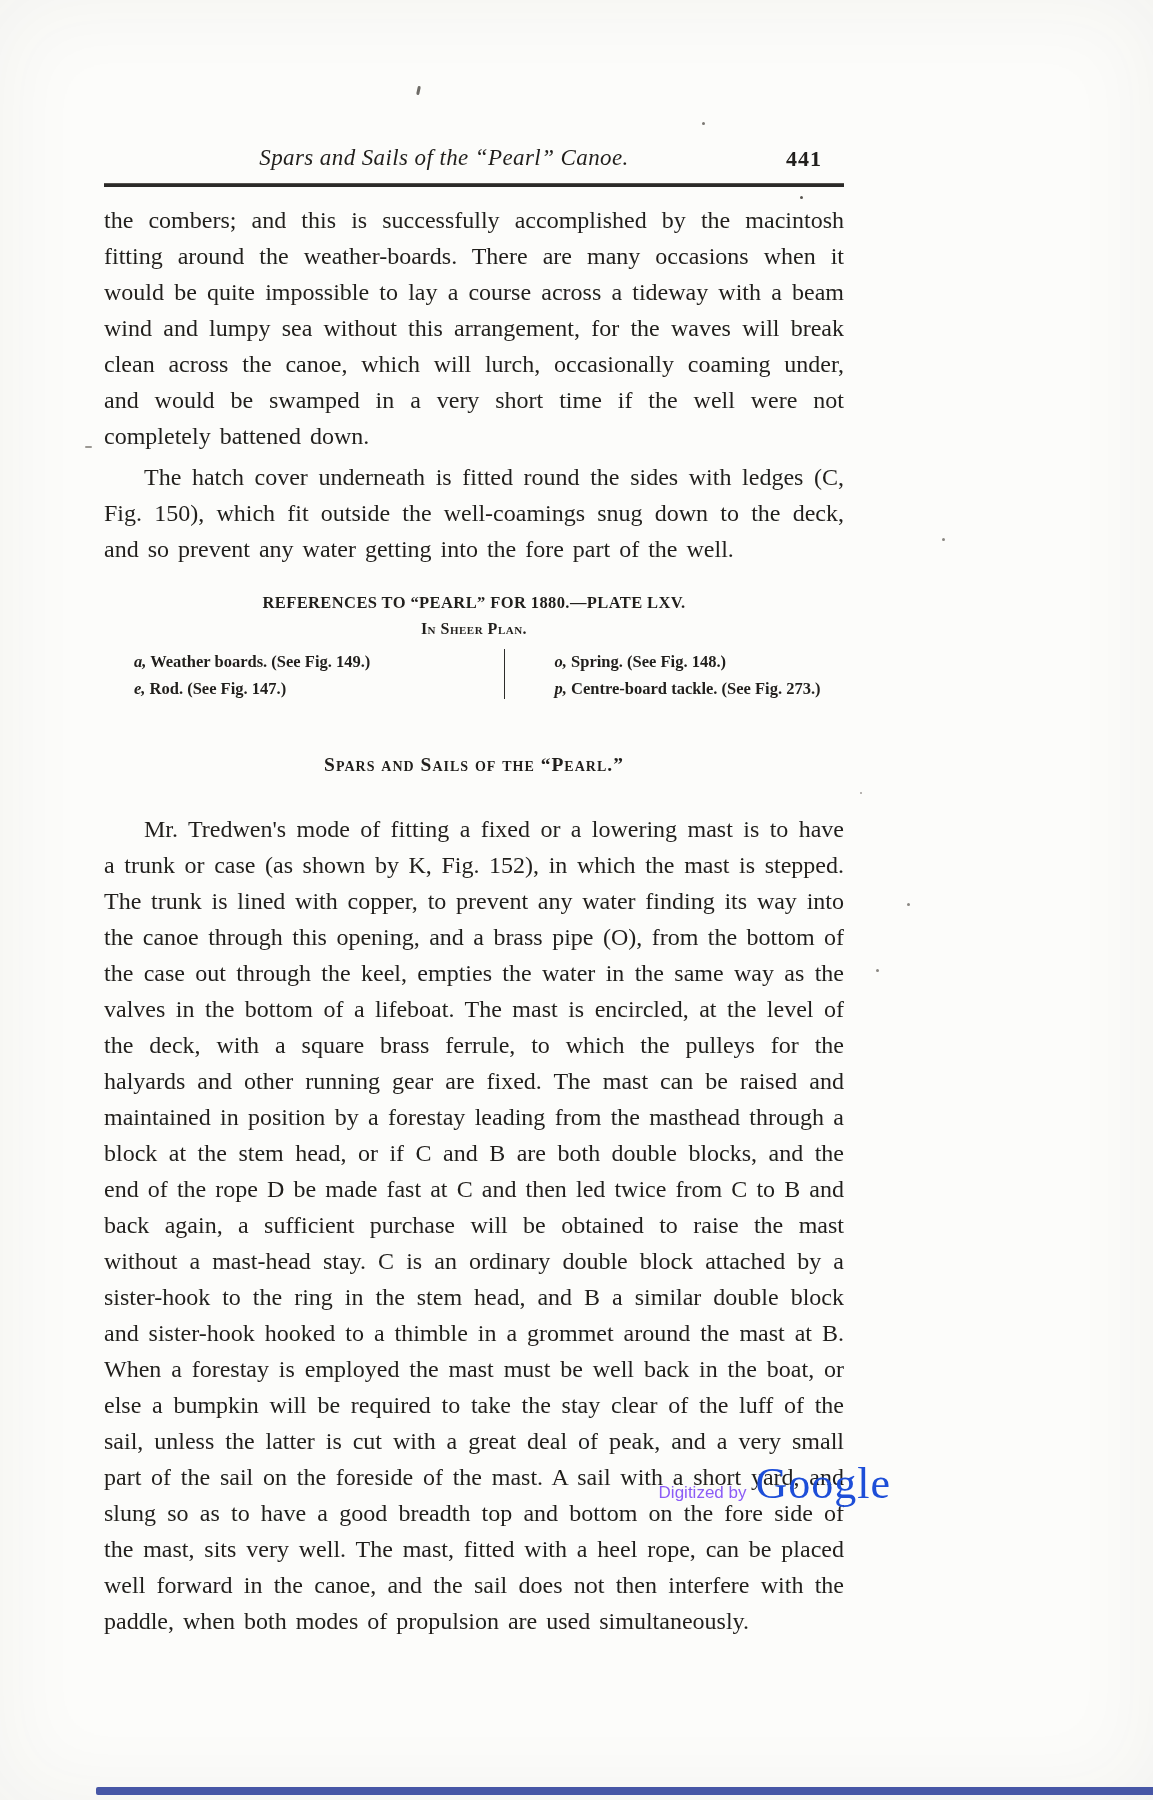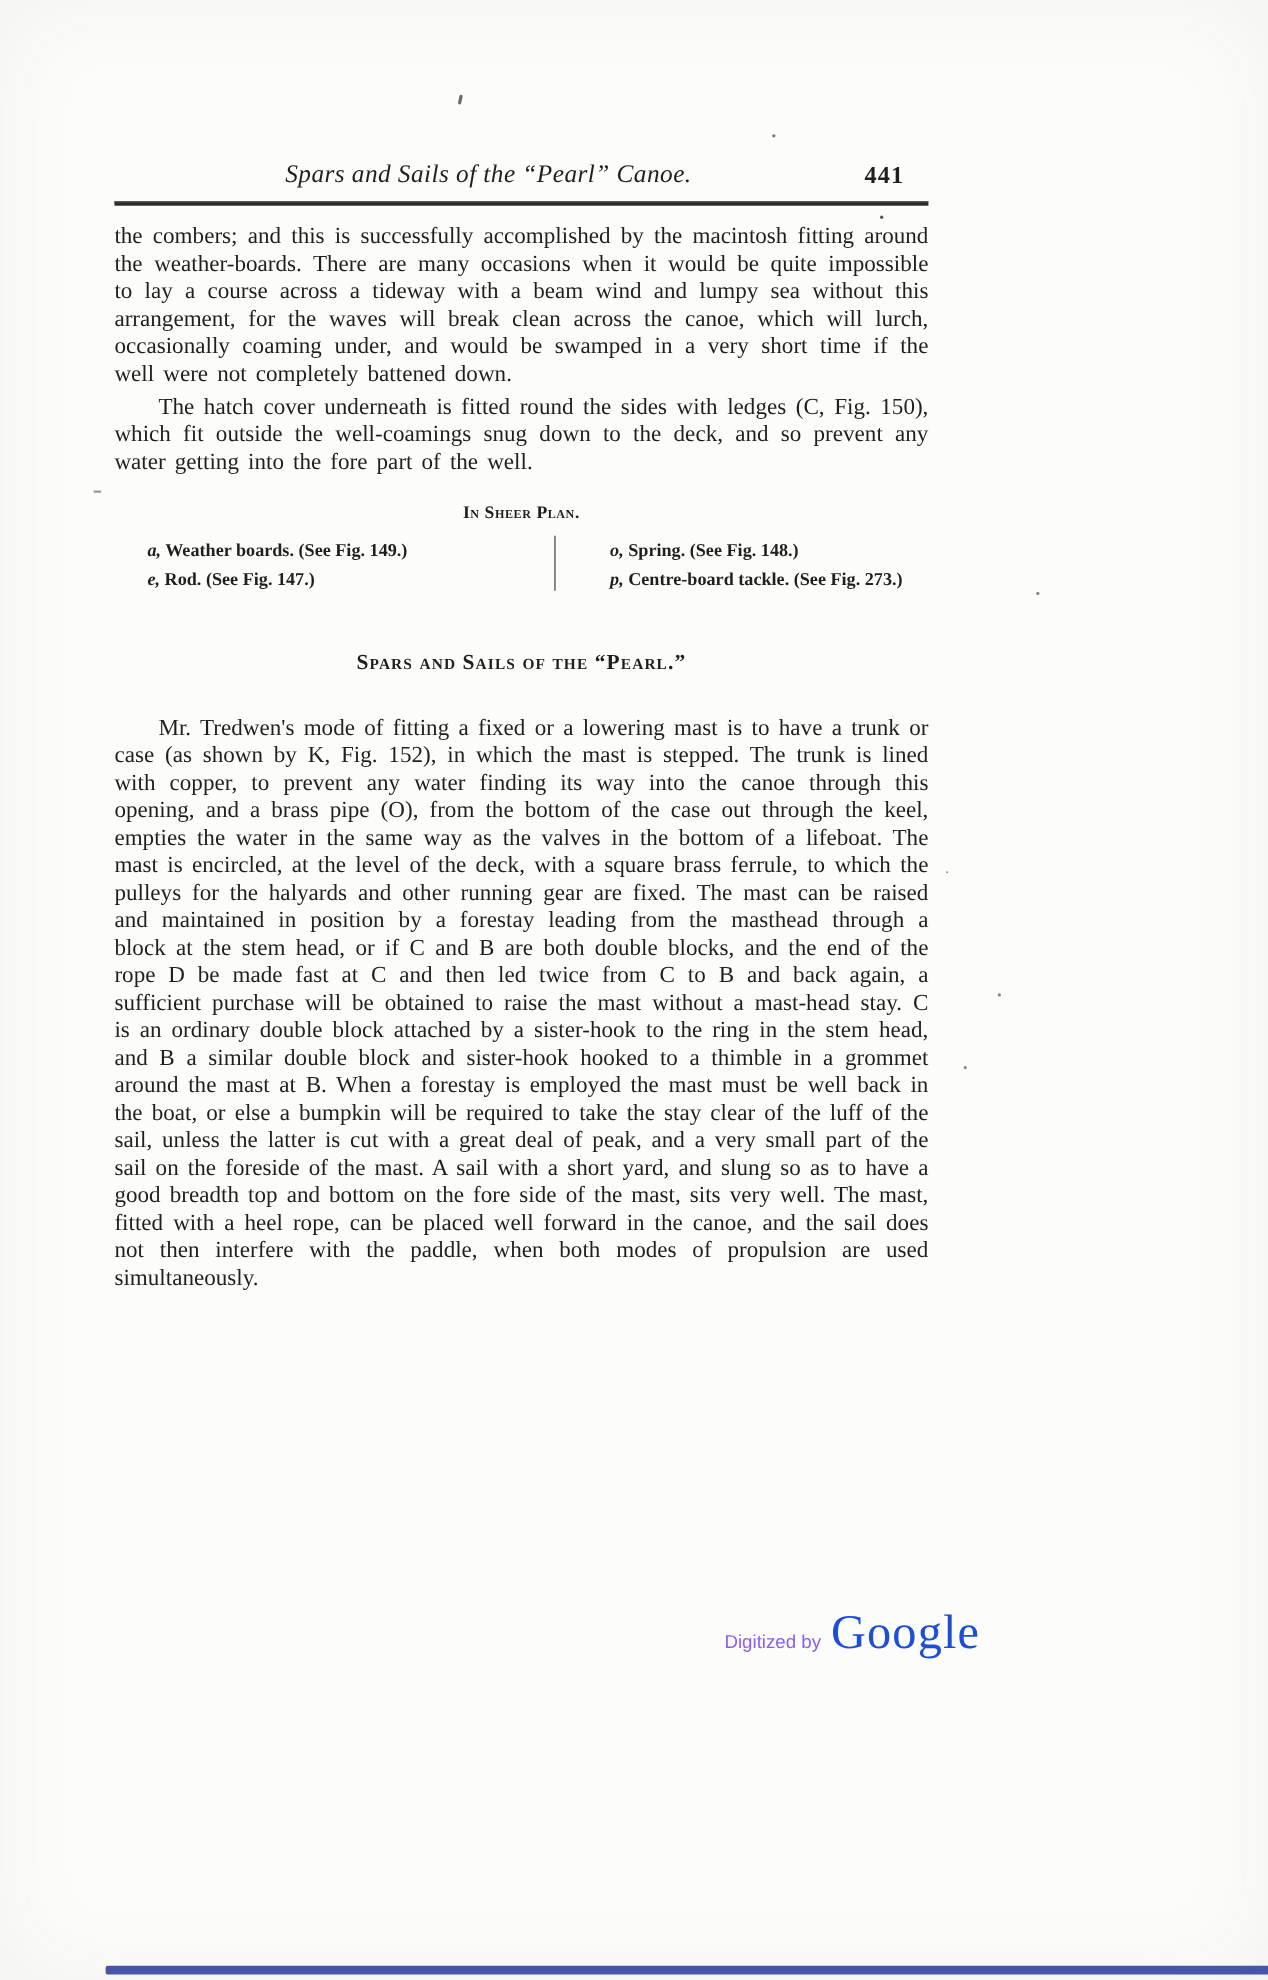--- a/index.html
+++ b/index.html
@@ -47,22 +47,22 @@
     font-weight: bold;
     letter-spacing: 1px;
   }
   .header-rule {
     height: 3px;
     background: #2b2a28;
     border-top: 1px solid #55524e;
     margin-top: 4px;
   }
   p.body {
-    font-size: 21px;
-    line-height: 25px;
+    font-size: 24px;
+    line-height: 36px;
     text-align: justify;
     margin: 0 0 5px 0;
     word-spacing: 3px;
   }
   p.body.first {
     margin-top: 15px;
   }
   p.body.indent {
     text-indent: 40px;
   }
@@ -182,20 +182,21 @@
       <span class="page-number">441</span>
     </div>
 
     <div class="header-rule"></div>
 
     <p class="body first">the combers; and this is successfully accomplished by the macintosh fitting around the weather-boards. There are many occasions when it would be quite impossible to lay a course across a tideway with a beam wind and lumpy sea without this arrangement, for the waves will break clean across the canoe, which will lurch, occasionally coaming under, and would be swamped in a very short time if the well were not completely battened down.</p>
 
     <p class="body indent">The hatch cover underneath is fitted round the sides with ledges (C, Fig. 150), which fit outside the well-coamings snug down to the deck, and so prevent any water getting into the fore part of the well.</p>
 
     <div class="ref-block">
+      <div class="ref-heading">REFERENCES TO “PEARL” FOR 1880.—PLATE LXV.</div>
       <div class="ref-subheading">In Sheer Plan.</div>
       <div class="ref-table">
         <div class="ref-col left">
           <div class="ref-item">
             <span class="ref-key">a,</span>
             <span class="ref-text">Weather boards.  (See Fig. 149.)</span>
           </div>
           <div class="ref-item">
             <span class="ref-key">e,</span>
             <span class="ref-text">Rod.  (See Fig. 147.)</span>

